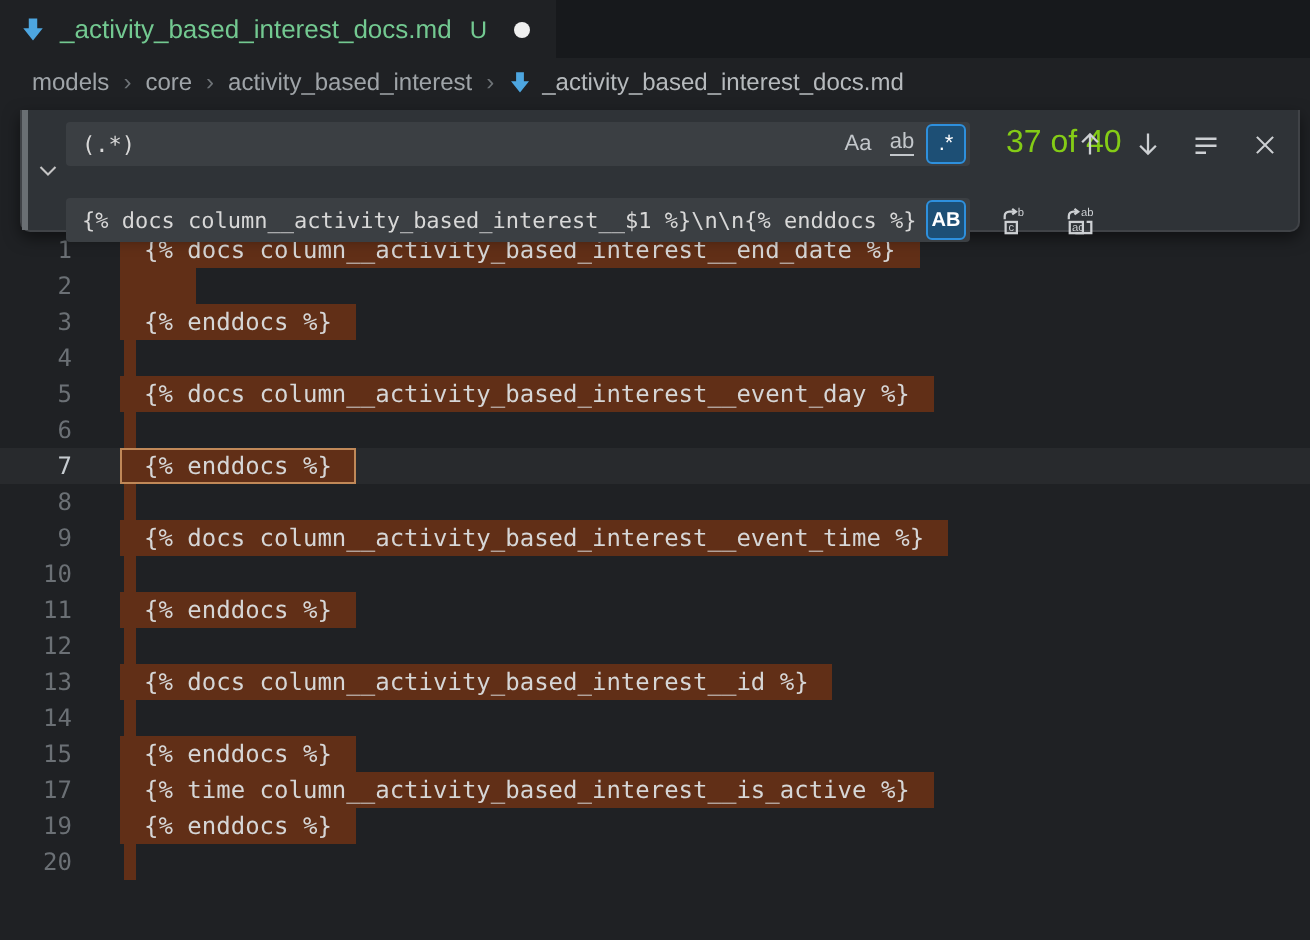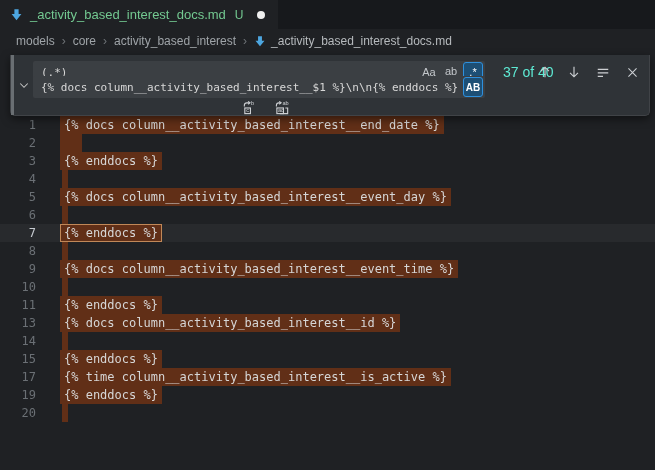--- a/index.html
+++ b/index.html
@@ -37,39 +37,39 @@
   .crumb-sep{margin:0 7px;color:#6e7377;font-size:12px;}
   .crumb-file{display:flex;align-items:center;gap:5px;color:#b6babd;}
   
   .editor{position:absolute;top:53px;left:0;right:0;bottom:0;background:var(--bg-editor);overflow:hidden;}
   .current-line{position:absolute;top:171px;left:0;right:0;height:18px;background:rgba(255,255,255,0.045);}
   .lines{position:absolute;top:63px;left:0;right:0;}
   .line{display:flex;height:18px;font-family:"DejaVu Sans Mono",monospace;font-size:12px;line-height:18px;white-space:pre;}
   .num{width:36px;flex:none;text-align:right;color:var(--gutter);}
   .num.active{color:var(--gutter-active);}
   .code{margin-left:26px;color:var(--txt-main);}
-  .hl{background:var(--match-highlight);display:inline-block;height:18px;padding:0 4px;margin-left:-2px;}
+  .hl{background:var(--match-highlight);display:inline-block;height:18px;padding:0 12px;margin-left:-2px;}
   .hl.cur{outline:1px solid var(--current-match-border);outline-offset:-1px;}
   .hl.empty{width:6px;padding:0;margin-left:0;}
   
   .find-widget{position:absolute;left:10px;top:55px;width:640px;height:61px;box-sizing:border-box;
     background:var(--bg-widget);border:1px solid #404347;border-top:none;border-radius:0 0 5px 5px;
     box-shadow:0 3px 8px rgba(0,0,0,0.5);}
   .sash{position:absolute;left:0;top:0;width:3px;height:100%;background:#6a6f73;cursor:ew-resize;}
   .toggle-replace{position:absolute;left:5px;top:0;width:16px;height:100%;display:flex;align-items:center;justify-content:center;color:#c5c5c5;cursor:pointer;}
   .row{position:absolute;left:22px;height:22px;display:flex;align-items:center;}
   .row.search-row{top:6px;}
-  .row.replace-row{top:21px;flex-direction:column;}
+  .row.replace-row{top:44px;}
   .input-box{width:452px;height:22px;background:var(--bg-input);border-radius:2px;display:flex;align-items:center;padding:0 2px 0 8px;box-sizing:border-box;flex:none;}
   .input-value{flex:1;color:#d8d8d8;font-family:"DejaVu Sans Mono",monospace;font-size:11px;white-space:pre;overflow:hidden;}
   .opt{min-width:20px;height:20px;border-radius:3px;display:flex;align-items:center;justify-content:center;color:#c3c7cb;font-size:11px;margin-left:2px;box-sizing:border-box;cursor:pointer;flex:none;text-align:right;}
   .opt.active{background:var(--accent-blue-bg);border:1px solid var(--accent-blue);color:#fff;}
   .opt.word .u{border-bottom:1px solid currentColor;line-height:11px;display:inline-block;}
   .opt.preserve{font-size:10px;font-weight:bold;}
-  .count{margin-left:18px;color:#5eead4;font-size:14px;white-space:nowrap;}
+  .count{margin-left:18px;color:#84cc16;font-size:16px;white-space:nowrap;}
   .nav{position:absolute;right:8px;top:6px;height:22px;display:flex;align-items:center;gap:11px;}
   .icon-btn{width:18px;height:18px;display:flex;align-items:center;justify-content:center;color:#cdd0d3;cursor:pointer;}
   .replace-actions{display:flex;align-items:center;gap:15px;margin-left:13px;}
   svg{display:block;}
 </style>
 </head>
 <body>
 
 <div class="tabbar">
   <div class="tab">
@@ -106,20 +106,21 @@
       <div class="line"><span class="num">2</span><span class="code"><span class="hl">  </span></span></div>
       <div class="line"><span class="num">3</span><span class="code"><span class="hl">{% enddocs %}</span></span></div>
       <div class="line"><span class="num">4</span><span class="code"><span class="hl empty"></span></span></div>
       <div class="line"><span class="num">5</span><span class="code"><span class="hl">{% docs column__activity_based_interest__event_day %}</span></span></div>
       <div class="line"><span class="num">6</span><span class="code"><span class="hl empty"></span></span></div>
       <div class="line"><span class="num active">7</span><span class="code"><span class="hl cur">{% enddocs %}</span></span></div>
       <div class="line"><span class="num">8</span><span class="code"><span class="hl empty"></span></span></div>
       <div class="line"><span class="num">9</span><span class="code"><span class="hl">{% docs column__activity_based_interest__event_time %}</span></span></div>
       <div class="line"><span class="num">10</span><span class="code"><span class="hl empty"></span></span></div>
       <div class="line"><span class="num">11</span><span class="code"><span class="hl">{% enddocs %}</span></span></div>
+      <div class="line"><span class="num">12</span><span class="code"><span class="hl empty"></span></span></div>
       <div class="line"><span class="num">13</span><span class="code"><span class="hl">{% docs column__activity_based_interest__id %}</span></span></div>
       <div class="line"><span class="num">14</span><span class="code"><span class="hl empty"></span></span></div>
       <div class="line"><span class="num">15</span><span class="code"><span class="hl">{% enddocs %}</span></span></div>
       <div class="line"><span class="num">17</span><span class="code"><span class="hl">{% time column__activity_based_interest__is_active %}</span></span></div>
       <div class="line"><span class="num">19</span><span class="code"><span class="hl">{% enddocs %}</span></span></div>
       <div class="line"><span class="num">20</span><span class="code"><span class="hl empty"></span></span></div>
     </div>
 </div>
 
 <div class="find-widget">

